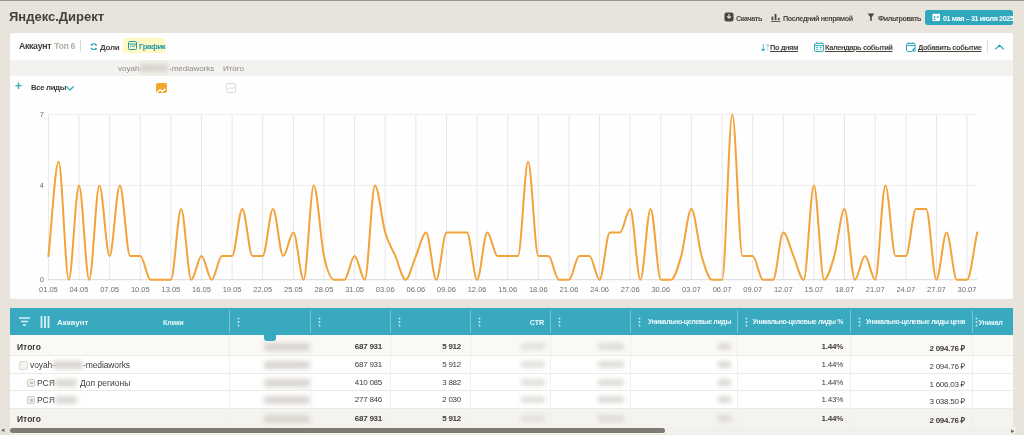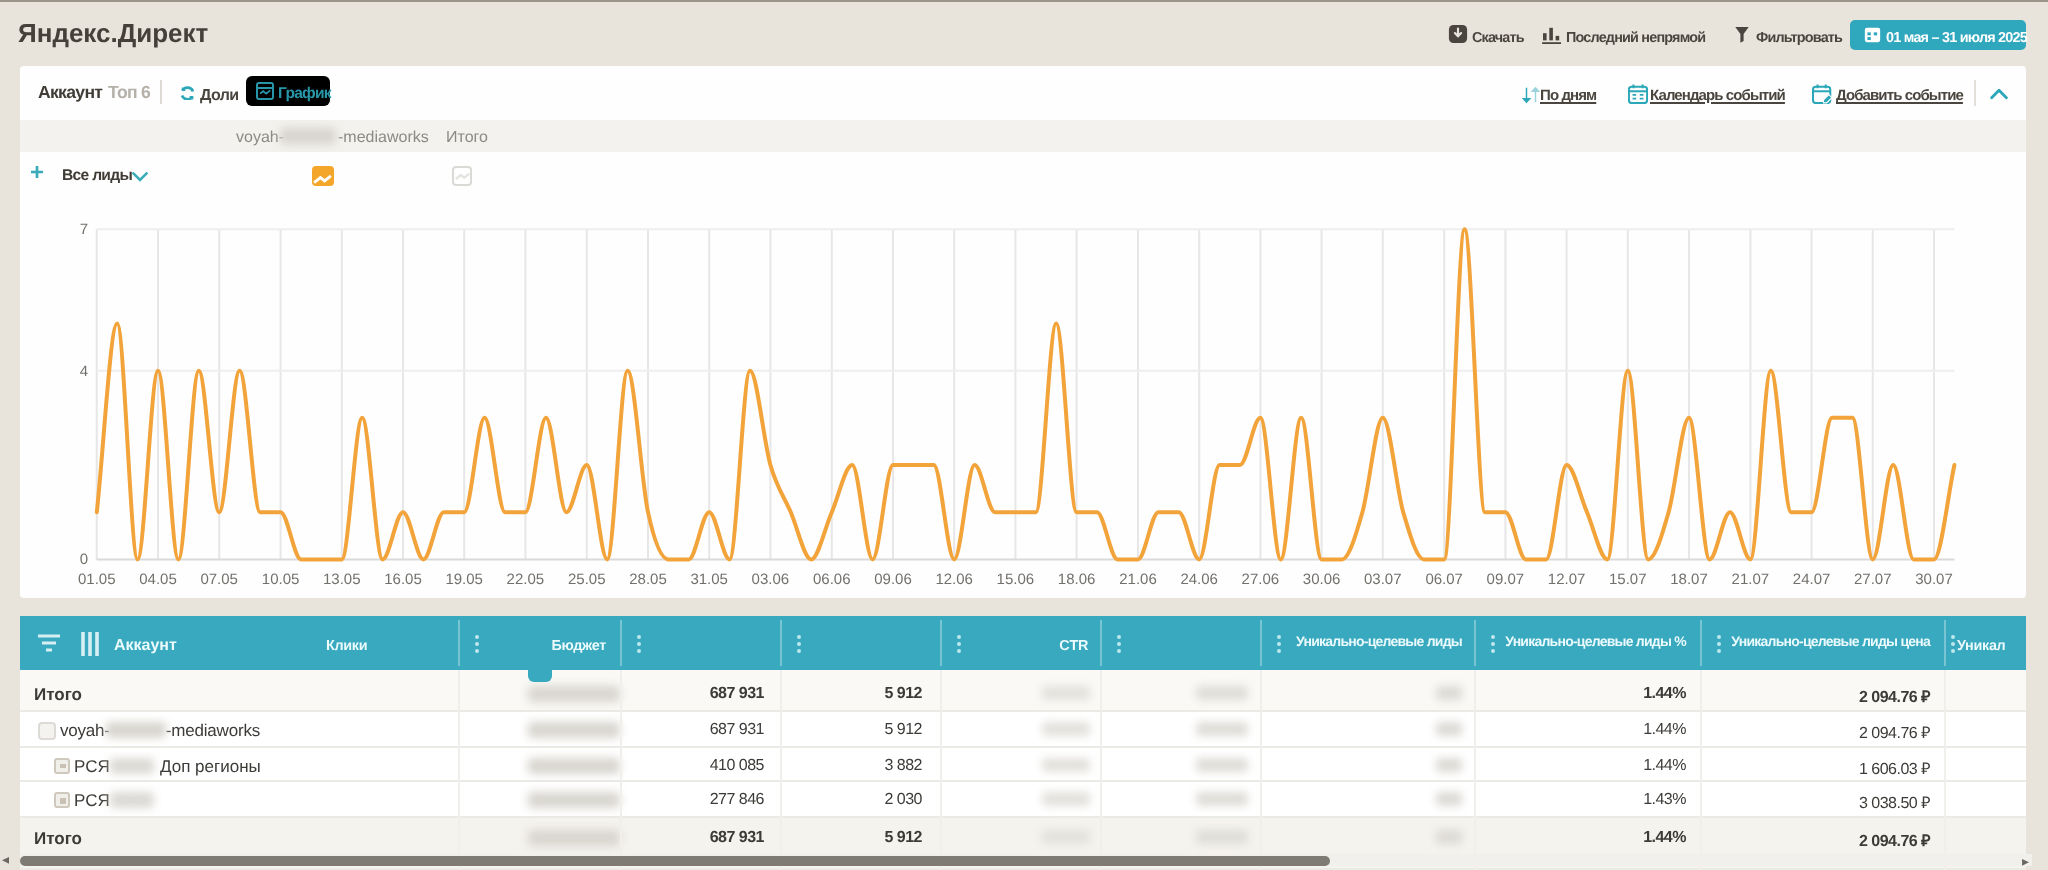--- a/index.html
+++ b/index.html
@@ -53,21 +53,21 @@
   <div class="abs" style="left:9px; top:8px; font-size:8.8px; font-weight:700; color:#403c36; letter-spacing:-0.35px;">Аккаунт</div>
   <div class="abs" style="left:44px; top:8px; font-size:8.8px; font-weight:700; color:#b5b0a8; letter-spacing:-0.35px;">Топ 6</div>
   <div class="abs" style="left:70px; top:7px; width:1px; height:12px; background:#ddd9d3;"></div>
   <svg class="abs" style="left:79.5px; top:9.5px;" width="7.5" height="7.5" viewBox="0 0 10 10">
       <path d="M8.7 3.6A4 4 0 0 0 1.6 3" fill="none" stroke="#2ba7b8" stroke-width="1.8"></path>
       <path d="M1.3 6.4A4 4 0 0 0 8.4 7" fill="none" stroke="#2ba7b8" stroke-width="1.8"></path>
       <path d="M1.2 0.6v2.7h2.7z" fill="#2ba7b8"></path>
       <path d="M8.8 9.4V6.7H6.1z" fill="#2ba7b8"></path>
     </svg>
   <div class="abs" style="left:90px; top:9.5px; font-size:8px; font-weight:700; color:#4a463f; letter-spacing:-0.3px;">Доли</div>
-  <div class="abs" style="left:113px; top:5px; width:42px; height:15px; background:#000000; border-radius:3px;">
+  <div class="abs" style="left:113px; top:5px; width:42px; height:15px; background:#fef9c3; border-radius:3px;">
      <svg style="position:absolute;left:5px;top:3.2px;" width="9" height="9" viewBox="0 0 9 9">
         <rect x="0.5" y="0.5" width="8" height="8" rx="1" fill="none" stroke="#2796a8"></rect>
         <path d="M0.5 3h8" stroke="#2796a8"></path>
         <path d="M2 5.8l1.6-1.2 1.5 1.2 2-1.6" fill="none" stroke="#2796a8" stroke-width=".9"></path>
       </svg>
      <span style="position:absolute; left:16px; top:4px; font-size:7.8px; font-weight:700; color:#2796a8; letter-spacing:-0.4px;">График</span>
   </div>
 
   <svg class="abs" style="left:751px; top:9.5px;" width="9" height="9" viewBox="0 0 10 10">
       <path d="M2.5 1v6M2.5 9l-1.8-2h3.6z" fill="#2ba7b8" stroke="#2ba7b8" stroke-width=".8"></path>
@@ -243,21 +243,20 @@
       <circle cx="1.5" cy="1.5" r="1" fill="#bfe7ee"></circle>
       <circle cx="1.5" cy="5" r="1" fill="#bfe7ee"></circle>
       <circle cx="1.5" cy="8.5" r="1" fill="#bfe7ee"></circle>
     </svg>
 <div class="abs" style="left:962px; top:2px; width:1px; height:23px; background:rgba(255,255,255,.32);"></div>
 <svg class="abs" style="left:965px; top:8.5px;" width="3" height="10" viewBox="0 0 3 10">
       <circle cx="1.5" cy="1.5" r="1" fill="#bfe7ee"></circle>
       <circle cx="1.5" cy="5" r="1" fill="#bfe7ee"></circle>
       <circle cx="1.5" cy="8.5" r="1" fill="#bfe7ee"></circle>
     </svg>
-  <div class="abs" style="left:-7px; width:300px; top:10px; font-size:7.2px; font-weight:700; color:#eafafd; text-align:right; letter-spacing:-0.15px;">Бюджет</div>
 <div class="abs" style="left:153px; width:300px; top:10px; font-size:7.2px; font-weight:700; color:#eafafd; text-align:left; letter-spacing:-0.15px;">Клики</div>
 <div class="abs" style="left:234px; width:300px; top:10px; font-size:7.2px; font-weight:700; color:#eafafd; text-align:right; letter-spacing:-0.15px;">CTR</div>
 <div class="abs" style="left:421px; width:300px; top:10px; font-size:7px; font-weight:700; color:#eafafd; text-align:right; letter-spacing:-0.38px;">Уникально-целевые лиды</div>
 <div class="abs" style="left:533px; width:300px; top:10px; font-size:7px; font-weight:700; color:#eafafd; text-align:right; letter-spacing:-0.38px;">Уникально-целевые лиды %</div>
 <div class="abs" style="left:655px; width:300px; top:10px; font-size:7px; font-weight:700; color:#eafafd; text-align:right; letter-spacing:-0.38px;">Уникально-целевые лиды цена</div>
 <div class="abs" style="left:968.5px; top:10px; font-size:7.2px; font-weight:700; color:#eafafd; letter-spacing:-0.15px;">Уникал</div>
   <div class="abs" style="left:253.5px; top:26.5px; width:12.5px; height:6px; background:#38a9be; border-radius:0 0 3px 3px; z-index:6;"></div>
   <div class="abs" style="left:0; top:26.5px; width:1003px; height:21px; background:#faf9f6; border-bottom:1px solid #ebebe6;"></div>
 <div class="abs" style="left:7px; top:33.5px; font-size:8.5px; font-weight:700; color:#3d3b37;">Итого</div>
 <div class="num" style="left:252px; top:33.5px; width:120px; font-weight:700;">687 931</div>

